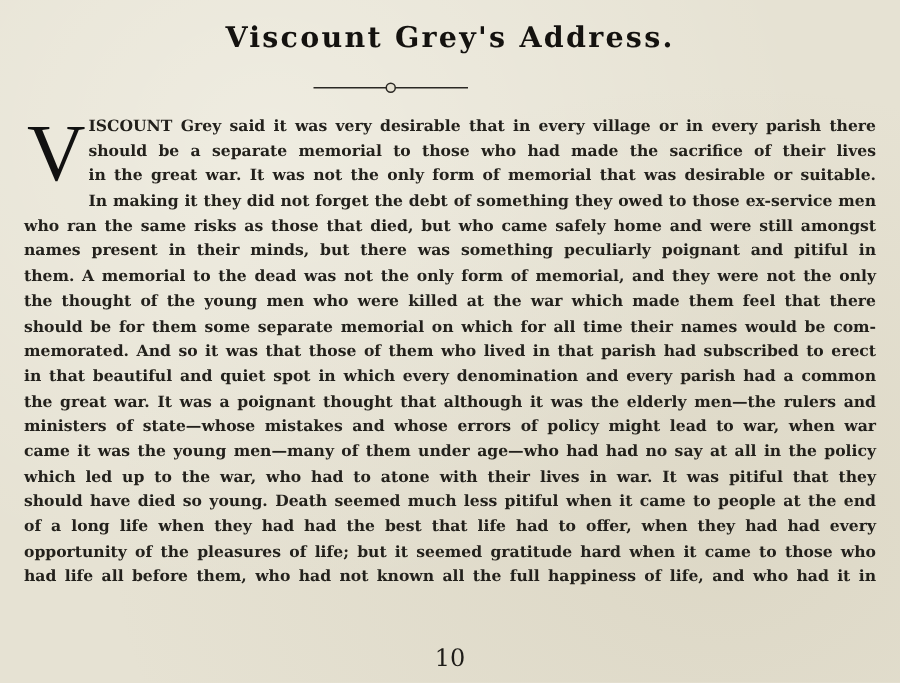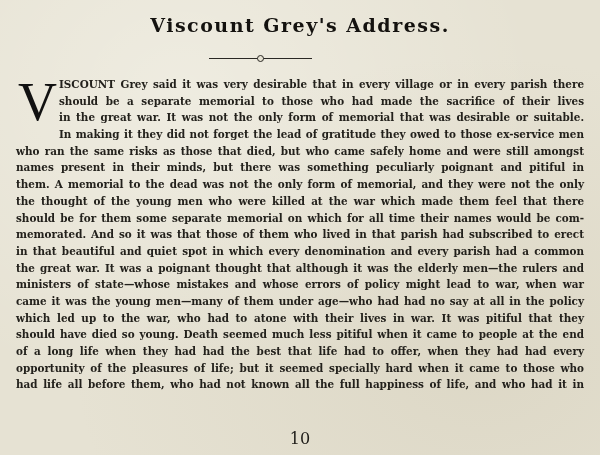--- a/index.html
+++ b/index.html
@@ -48,32 +48,32 @@
   <div class="title">Viscount Grey's Address.</div>
   <div class="rule"></div>
   <div class="rule-circle"></div>
 
   <div class="dropcap">V</div>
 
   <div class="body-text">
     <span class="line indent">ISCOUNT Grey said it was very desirable that in every village or in every parish there</span>
     <span class="line indent">should be a separate memorial to  those who had made the sacrifice  of  their  lives</span>
     <span class="line indent">in the great war.  It was not the only form of memorial that was desirable or suitable.</span>
-    <span class="line indent">In making it they did not forget the lead of gratitude they owed to those ex-service men</span>
+    <span class="line indent">In making it they did not forget the debt of something they owed to those ex-service men</span>
     <span class="line">who ran the same risks as those that died, but who came safely home and were still amongst</span>
     <span class="line">names present in their minds, but there was something peculiarly poignant  and  pitiful  in</span>
     <span class="line">them.  A memorial to the dead was not the only form of memorial, and they were not the only</span>
     <span class="line">the thought of the young men who were killed at the war which made them feel that there</span>
     <span class="line">should be for them some separate memorial on which for all time their names would be com-</span>
     <span class="line">memorated.  And so it was that those of them who lived in that parish had subscribed to erect</span>
     <span class="line">in that beautiful and quiet spot in which every denomination and every parish had a common</span>
     <span class="line">the great war.  It was a poignant thought that although it was the elderly men—the rulers and</span>
     <span class="line">ministers of state—whose mistakes and whose errors of policy might lead to war, when war</span>
     <span class="line">came it was the young men—many of them under age—who had had no say at all in the policy</span>
     <span class="line">which led up to the war, who had to atone with their lives in war.  It was pitiful that they</span>
     <span class="line">should have died so young.  Death seemed much less pitiful when it came to people at the end</span>
     <span class="line">of a long life when they had had the best that life had to offer, when they  had  had  every</span>
-    <span class="line">opportunity of the pleasures of life; but it seemed specially hard when it came to those who</span>
+    <span class="line">opportunity of the pleasures of life; but it seemed gratitude hard when it came to those who</span>
     <span class="line">had life all before them, who had not known all the full happiness of life, and who had it in</span>
   </div>
 
   <div class="pagenum">10</div>
 </div>
 
 </body></html>

